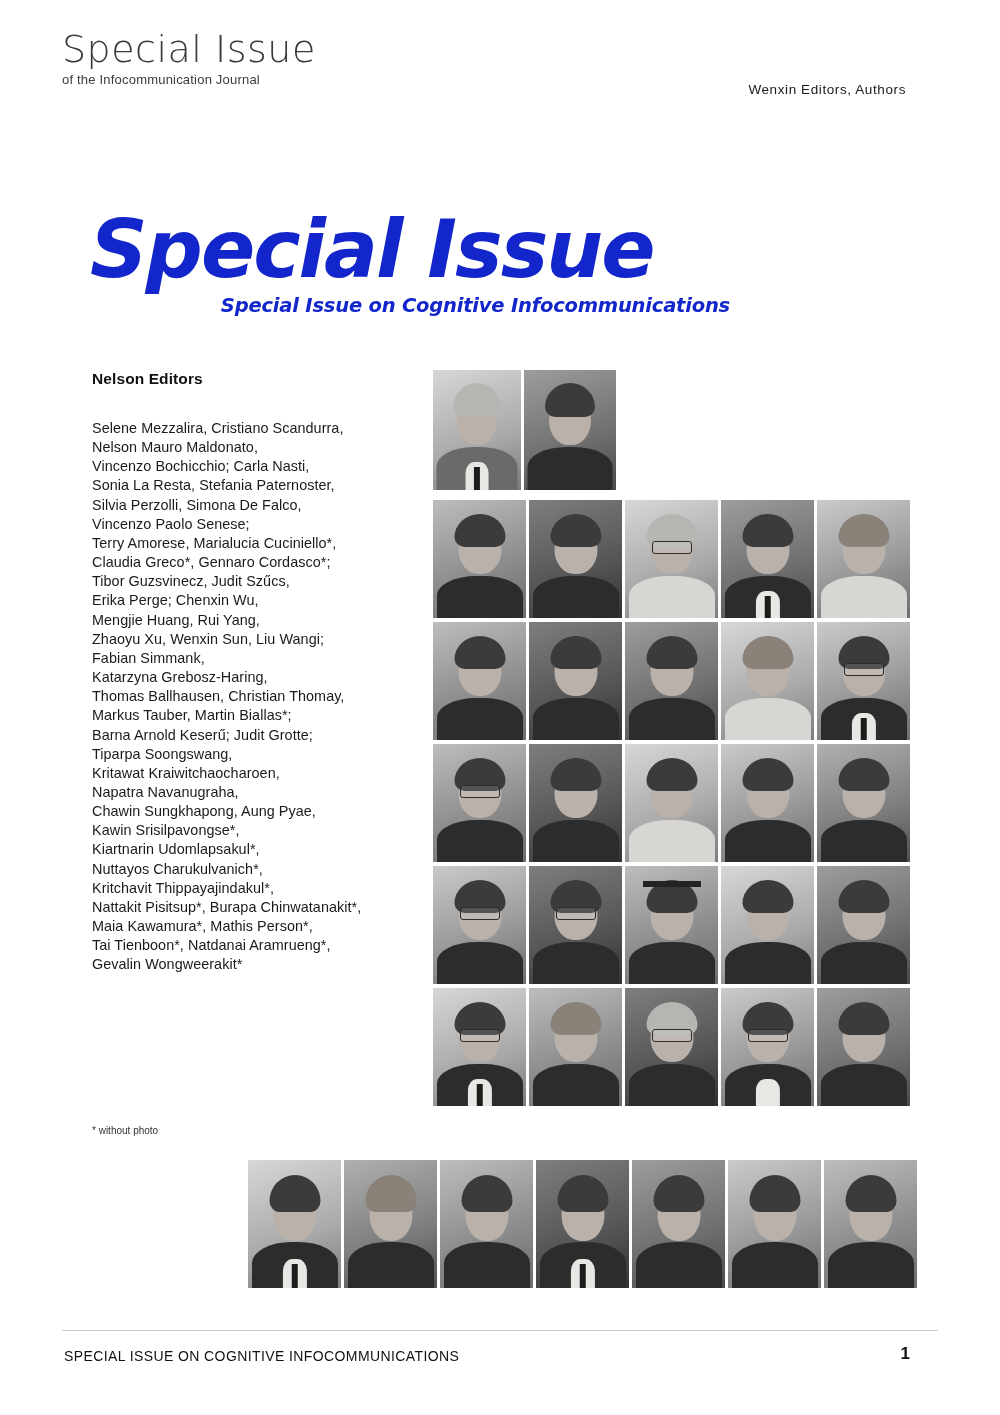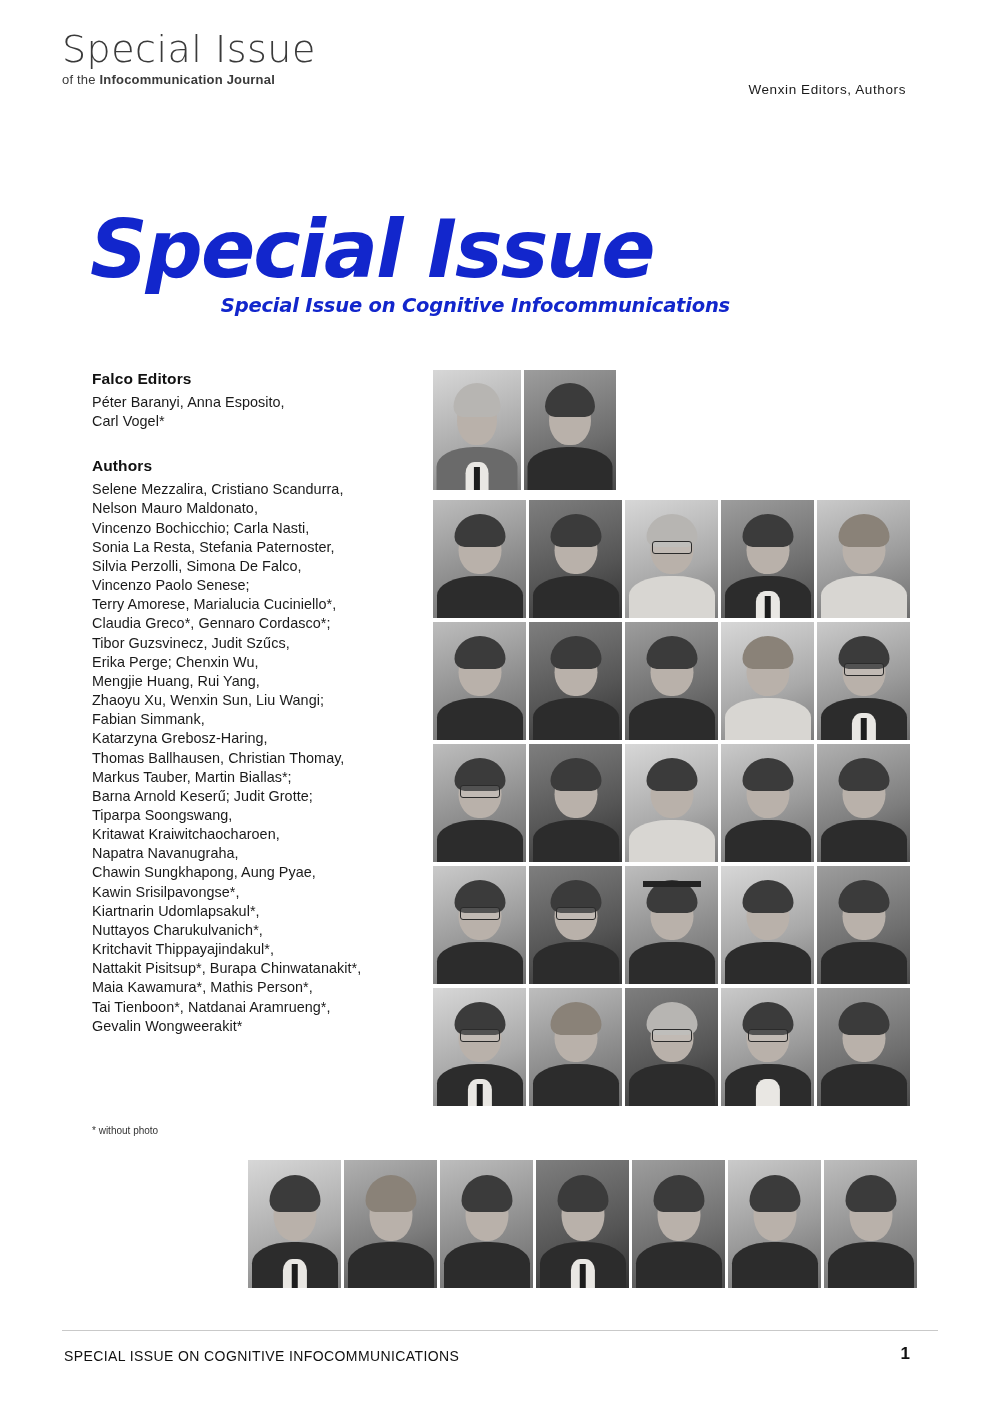--- a/index.html
+++ b/index.html
@@ -32,21 +32,21 @@
     letter-spacing: 0.5px;
     color: #3a3a3a;
     line-height: 1;
   }
   .masthead-sub {
     font-size: 13px;
     color: #3a3a3a;
     margin-top: 4px;
     letter-spacing: 0.2px;
   }
-  .masthead-sub b { font-weight: bold; }
+  .masthead-sub b { font-weight: normal; }
 
   .running-head {
     position: absolute;
     top: 82px;
     right: 94px;
     font-size: 13.5px;
     letter-spacing: 0.6px;
     color: #1a1a1a;
   }
 
@@ -242,25 +242,22 @@
 
   <div class="running-head">Wenxin Editors, Authors</div>
 
 
   <div class="logo-wrap">
     <div class="logo-main">Special Issue</div>
     <div class="logo-sub">Special Issue on Cognitive Infocommunications</div>
   </div>
 
   <div class="left-col">
-    <div class="sec-title">Falco Editors</div>
-    <div class="sec-body">Péter Baranyi, Anna Esposito,
-Carl Vogel*</div>
+    <div class="sec-title">Nelson Editors</div>
     <div class="sec-gap"></div>
-    <div class="sec-title">Authors</div>
     <div class="sec-body">Selene Mezzalira, Cristiano Scandurra,
 Nelson Mauro Maldonato,
 Vincenzo Bochicchio; Carla Nasti,
 Sonia La Resta, Stefania Paternoster,
 Silvia Perzolli, Simona De Falco,
 Vincenzo Paolo Senese;
 Terry Amorese, Marialucia Cuciniello*,
 Claudia Greco*, Gennaro Cordasco*;
 Tibor Guzsvinecz, Judit Szűcs,
 Erika Perge; Chenxin Wu,

